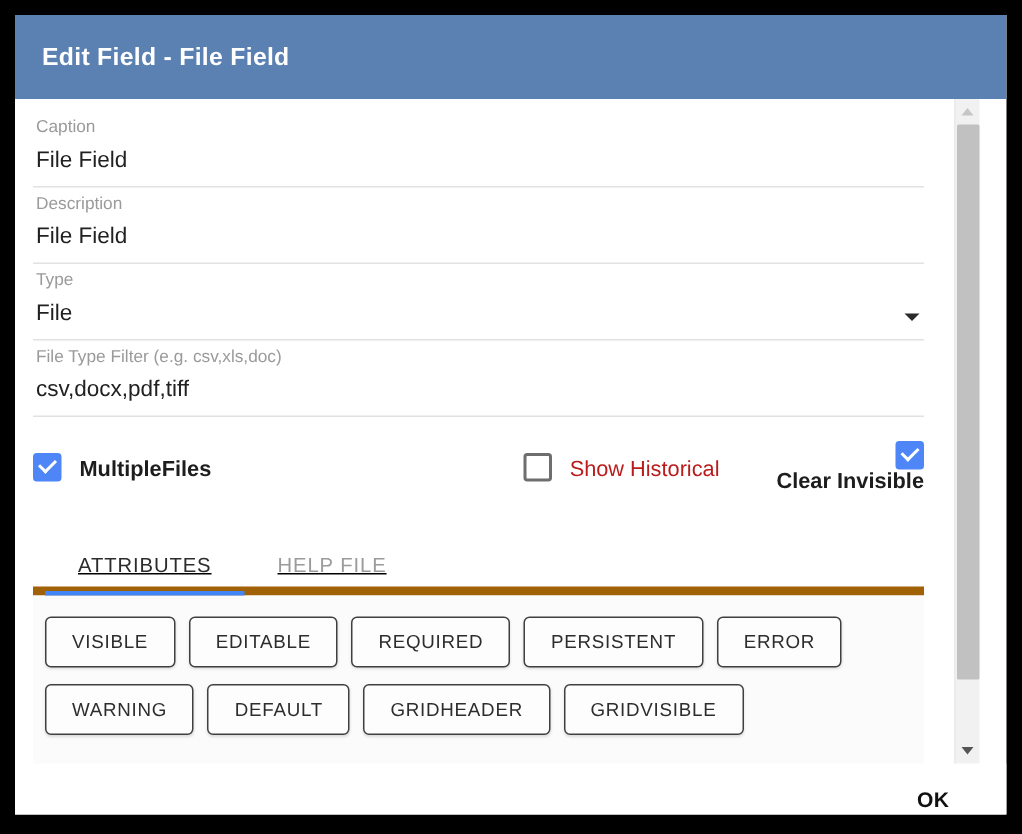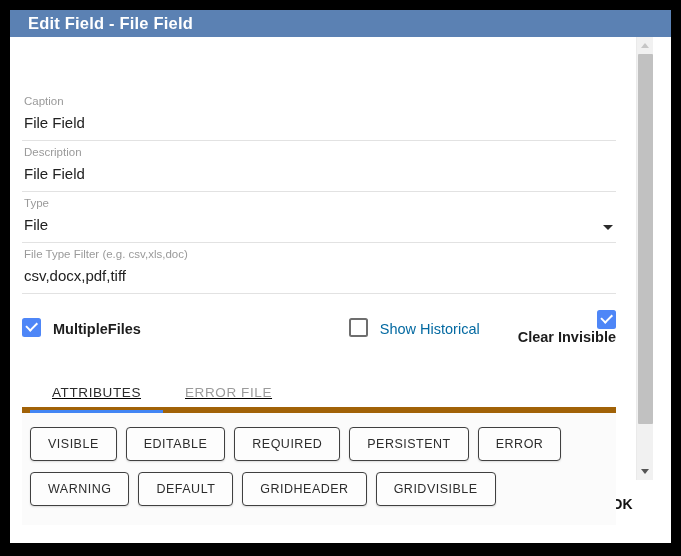--- a/index.html
+++ b/index.html
@@ -14,21 +14,21 @@
   #dialog {
     position: absolute;
     left: 10px; top: 10px;
     width: 661px; height: 533px;
     background: #ffffff;
     overflow: hidden;
   }
 
   
   #titlebar {
-    height: 27px;
+    height: 56px;
     background: #5b81b3;
     display: flex;
     align-items: center;
     padding: 0 18px;
   }
   #titlebar .title {
     color: #ffffff;
     font-size: 16.5px;
     font-weight: bold;
     letter-spacing: .2px;
@@ -37,21 +37,20 @@
 
   
   #bodywrap {
     display: flex;
     height: 443px;
   }
   #content {
     width: 626px;
     padding: 11px 20px 0 12px;
     position: relative;
-    margin-top: 45px;
   }
 
   
   .field { margin-bottom: 3px; position: relative; }
   .field .lbl {
     display: block;
     font-size: 11.5px;
     color: #9a9a9a;
     line-height: 16px;
     padding-left: 2px;
@@ -115,21 +114,21 @@
   }
   .cbx .ctext {
     font-size: 14.5px;
     color: #1d1d1d;
     font-weight: bold;
     margin-left: 12px;
     white-space: nowrap;
   }
   .cbx .ctext.reg {
     font-weight: normal;
-    color: #0369a1;
+    color: #b91c1c;
   }
 
   
   #tabs {
     margin-top: 33px;
     display: flex;
     border-bottom: 6px solid #a16207;
     height: 39px;
     padding-left: 8px;
     text-decoration: underline;
@@ -268,21 +267,21 @@
           <span class="ctext reg">Show Historical</span>
         </div>
         <div class="cbx">
           <span class="box on"></span>
           <span class="ctext">Clear Invisible</span>
         </div>
       </div>
 
       <div id="tabs">
         <div class="tab active">ATTRIBUTES</div>
-        <div class="tab">ERROR FILE</div>
+        <div class="tab">HELP FILE</div>
       </div>
 
       <div id="chips">
         <div class="chip">VISIBLE</div>
         <div class="chip">EDITABLE</div>
         <div class="chip">REQUIRED</div>
         <div class="chip">PERSISTENT</div>
         <div class="chip">ERROR</div>
         <div class="chip">WARNING</div>
         <div class="chip">DEFAULT</div>

